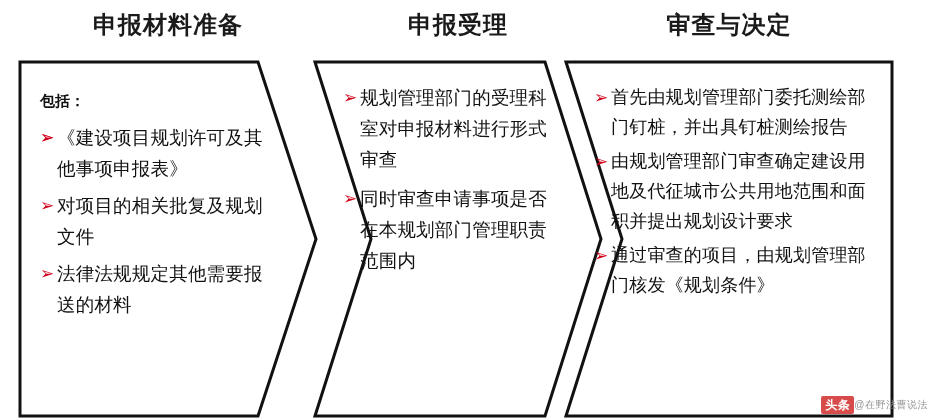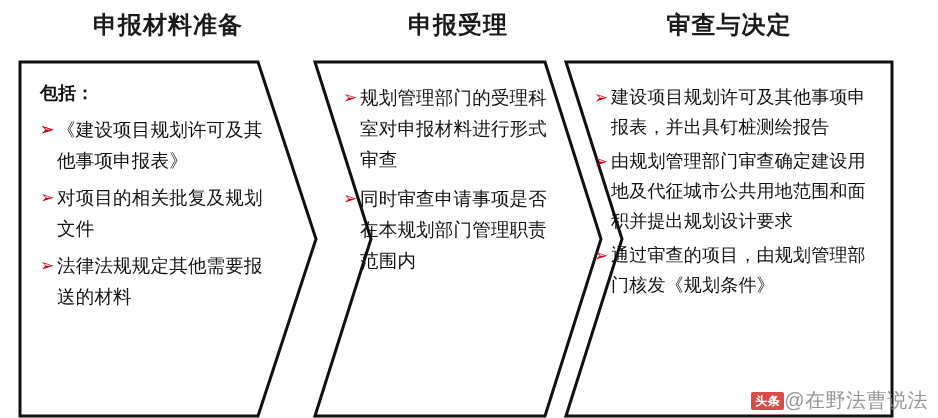--- a/index.html
+++ b/index.html
@@ -67,24 +67,24 @@
     left: 0;
     width: 100%;
     box-sizing: border-box;
     padding: 18px 34px 10px 22px;
   }
   .col-1 .body-text { padding: 18px 46px 10px 22px; }
   .col-2 .body-text { padding: 22px 40px 10px 30px; }
   .col-3 .body-text { padding: 22px 26px 10px 30px; }
 
   .lead {
-    font-size: 18px;
+    font-size: 15px;
     font-weight: bold;
     line-height: 30px;
-    margin: 0 0 6px 0;
+    margin: 8px 0 6px 0;
     color: #111;
   }
 
   .item {
     position: relative;
     font-size: 18.5px;
     line-height: 31px;
     margin: 0 0 6px 0;
     padding-left: 17px;
     color: #111;
@@ -117,21 +117,21 @@
     color: #ffffff;
     font-size: 12px;
     line-height: 16px;
     padding: 1px 4px;
     border-radius: 2px;
     font-weight: bold;
     letter-spacing: 0.5px;
   }
   .wm-text {
     color: #8d8d8d;
-    font-size: 20px;
+    font-size: 10px;
     letter-spacing: 0.5px;
   }
 </style>
 </head>
 <body>
 
 <div class="stage">
 
   <div class="col col-1">
     <div class="col-title">申报材料准备</div>
@@ -181,21 +181,21 @@
 
   <div class="col col-3">
     <div class="col-title">审查与决定</div>
     <div class="chevron">
       <svg class="chev-svg" viewBox="0 0 330 358" preserveAspectRatio="none">
         <polygon points="2,2 328,2 328,356 2,356 58,179" fill="#ffffff" stroke="#111111" stroke-width="3"></polygon>
       </svg>
       <div class="body-text">
         <div class="item">
           <span class="bullet">➢</span>
-          <span>建设项目规划许可及其他事项申报表，并出具钉桩测绘报告</span>
+          <span>首先由规划管理部门委托测绘部门钉桩，并出具钉桩测绘报告</span>
         </div>
         <div class="item">
           <span class="bullet">➢</span>
           <span>由规划管理部门审查确定建设用地及代征城市公共用地范围和面积并提出规划设计要求</span>
         </div>
         <div class="item">
           <span class="bullet">➢</span>
           <span>通过审查的项目，由规划管理部门核发《规划条件》</span>
         </div>
       </div>

